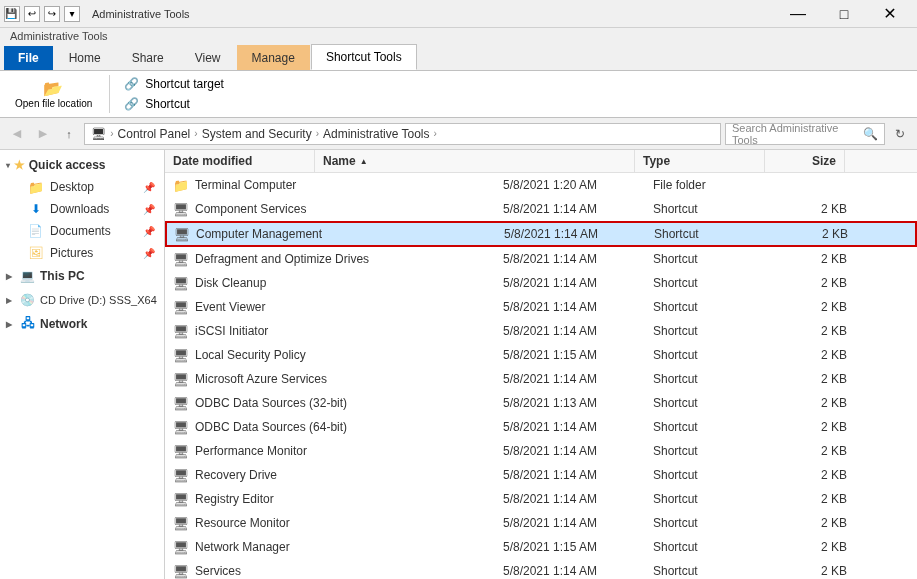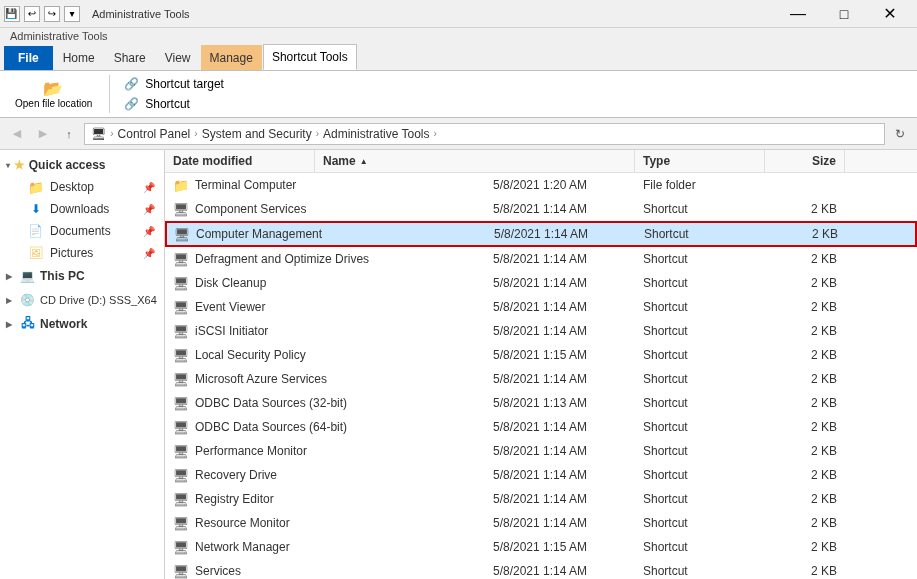--- a/index.html
+++ b/index.html
@@ -23,21 +23,21 @@
       background: #f0f0f0;
       border-bottom: 1px solid #c0c0c0;
     }
     .ribbon-tabs {
       display: flex;
       align-items: flex-end;
       padding: 0 4px;
       gap: 0;
     }
     .ribbon-tab {
-      padding: 5px 8px;
+      padding: 5px 14px;
       font-size: 12px;
       cursor: pointer;
       border: 1px solid transparent;
       border-bottom: none;
       margin-right: 1px;
       background: transparent;
       color: #333;
     }
     .ribbon-tab.active {
       background: #fff;
@@ -224,21 +224,21 @@
 
     .file-cell {
       padding: 3px 8px;
       font-size: 12px;
       color: #333;
       overflow: hidden;
       text-overflow: ellipsis;
       white-space: nowrap;
     }
     .file-cell.name { width: 320px; display: flex; align-items: center; gap: 6px; }
-    .file-cell.date { width: 150px; }
+    .file-cell.date { width: 150px; margin-left: 10px; }
     .file-cell.type { width: 130px; }
     .file-cell.size { width: 80px; text-align: right; }
 
     .file-icon { width: 16px; height: 16px; flex-shrink: 0; display: flex; align-items: center; justify-content: center; }
 
     
     .file-row.red-outline {
       outline: 2px solid #cc0000;
       outline-offset: -2px;
       background: #cce8ff;
@@ -307,20 +307,24 @@
       <span style="font-size:12px;">🖥</span>
       <span class="path-sep">›</span>
       <span>Control Panel</span>
       <span class="path-sep">›</span>
       <span>System and Security</span>
       <span class="path-sep">›</span>
       <span>Administrative Tools</span>
       <span class="path-sep">›</span>
     </div>
   </div>
+  <div class="search-box">
+    <span style="font-size:11px;">Search Administrative Tools</span>
+    <span>🔍</span>
+  </div>
   <div class="refresh-btn">↻</div>
 </div>
 
 <div class="main-area">
 
   <div class="sidebar">
 
     <div class="sidebar-section-header">
       <span class="chevron-down">▾</span>
       <span class="star-icon">★</span>

